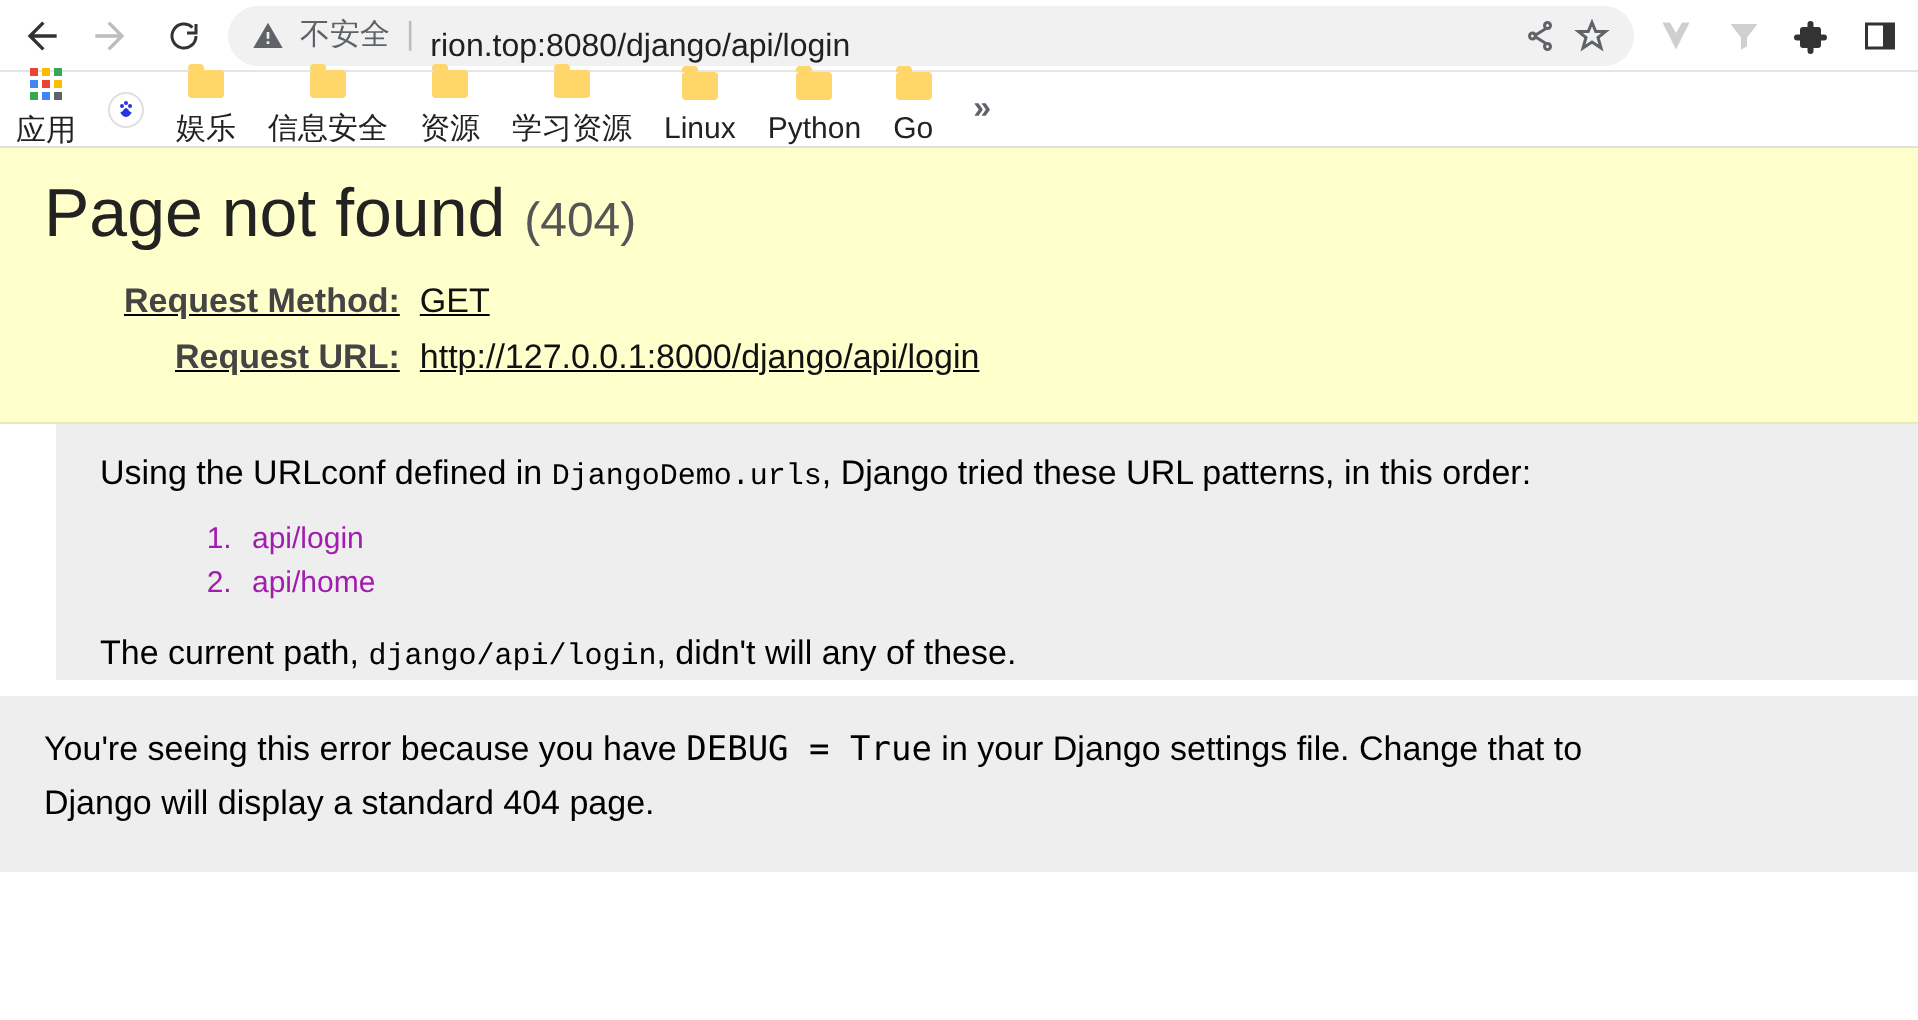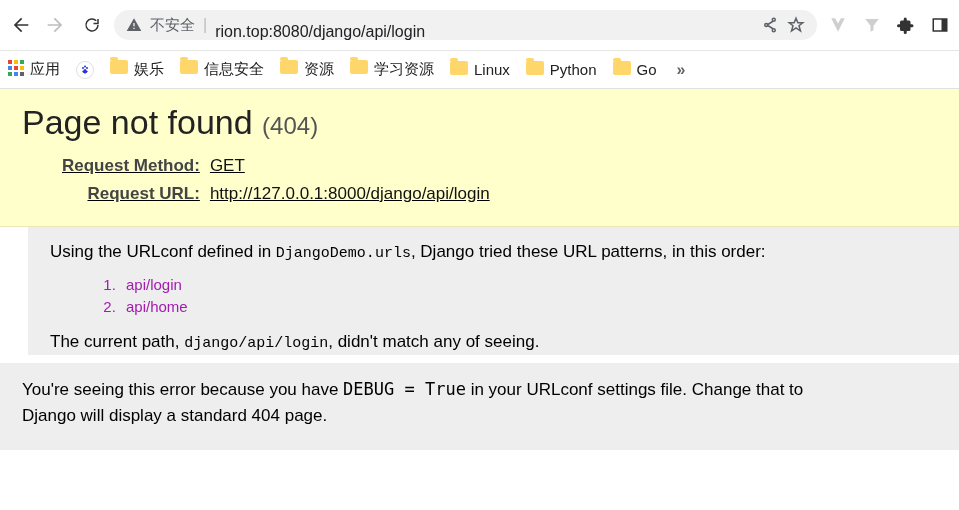--- a/index.html
+++ b/index.html
@@ -1,21 +1,21 @@
 <!DOCTYPE html>
 <html><head>
 <meta charset="utf-8">
 <style>
   * { box-sizing: border-box; }
   html, body { margin: 0; padding: 0; font-family: Arial, "Microsoft YaHei", sans-serif; background: #fff; }
   body { width: 959px; height: 510px; overflow: hidden; }
 
   
   .toolbar {
-    display: flex; align-items: center; height: 51px; padding: 0 6px; gap: 8px;
+    display: flex; align-items: center; height: 36px; padding: 0 6px; gap: 8px;
     border-bottom: 1px solid #e5e5e5; background: #fff;
   }
   .tb-btn { width: 28px; height: 28px; display:flex; align-items:center; justify-content:center; color:#555; border-radius:50%; cursor:pointer; }
   .tb-btn.disabled { color:#bdbdbd; cursor:default; }
   .addrbar {
     flex:1; height:30px; background:#f1f1f1; border-radius:15px; display:flex; align-items:center; padding:0 12px; gap:8px;
     color:#5f6368; overflow:hidden;
   }
   .addrbar .warn { display:flex; align-items:center; color:#5f6368; }
   .addrbar .sec-text { font-size:15px; color:#5f6368; white-space:nowrap; }
@@ -23,21 +23,21 @@
   .addrbar .url { font-size:16px; color:#202124; white-space:nowrap;margin-top:13px; }
   .addrbar .share { margin-left:auto; color:#5f6368; display:flex; align-items:center; }
   .addrbar .star { color:#5f6368; display:flex; align-items:center; }
   .toolbar .icon-slot { width:26px; height:26px; display:flex; align-items:center; justify-content:center; }
 
   
   .bmbar {
     display:flex; align-items:center; height:38px; padding:0 8px; gap:16px;
     background:#fff; border-bottom:1px solid #e0e0e0;
   }
-  .bm-item { display:flex; align-items:flex-start; gap:6px; font-size:15px; color:#222; white-space:nowrap; cursor:pointer; }
+  .bm-item { display:flex; align-items:center; gap:6px; font-size:15px; color:#222; white-space:nowrap; cursor:pointer;flex-direction:column; }
   .folder-icon { width:18px; height:14px; background:#ffd669; border-radius:2px; position:relative; }
   .folder-icon::before { content:""; position:absolute; top:-3px; left:0; width:8px; height:3px; background:#ffd669; border-radius:2px 2px 0 0; }
   .apps-icon {
     width:16px; height:16px;
     background-image:
       linear-gradient(#ea4335,#ea4335),linear-gradient(#fbbc05,#fbbc05),linear-gradient(#34a853,#34a853),
       linear-gradient(#4285f4,#4285f4),linear-gradient(#ea4335,#ea4335),linear-gradient(#fbbc05,#fbbc05),
       linear-gradient(#34a853,#34a853),linear-gradient(#4285f4,#4285f4),linear-gradient(#5f6368,#5f6368);
     background-size:4px 4px;
     background-position:0 0,6px 0,12px 0,0 6px,6px 6px,12px 6px,0 12px,6px 12px,12px 12px;
@@ -202,23 +202,23 @@
 
   <div class="dj-info">
     <p>
       <span>Using the URLconf defined in </span><code>DjangoDemo.urls</code><span>, Django tried these URL patterns, in this order:</span>
     </p>
     <ol class="urllist">
       <li>api/login</li>
       <li>api/home</li>
     </ol>
     <p>
-      <span>The current path, </span><code>django/api/login</code><span>, didn't match any of seeing.</span>
+      <span>The current path, </span><code>django/api/login</code><span>, didn't will any of these.</span>
     </p>
   </div>
 
   <div class="dj-explain">
     <p>
-      <span>You're seeing this error because you have </span><code>DEBUG = True</code><span> in your URLconf settings file. Change that to</span><br>
+      <span>You're seeing this error because you have </span><code>DEBUG = True</code><span> in your Django settings file. Change that to</span><br>
       <span>Django will display a standard 404 page.</span>
     </p>
   </div>
 </div>
 
 </body></html>

